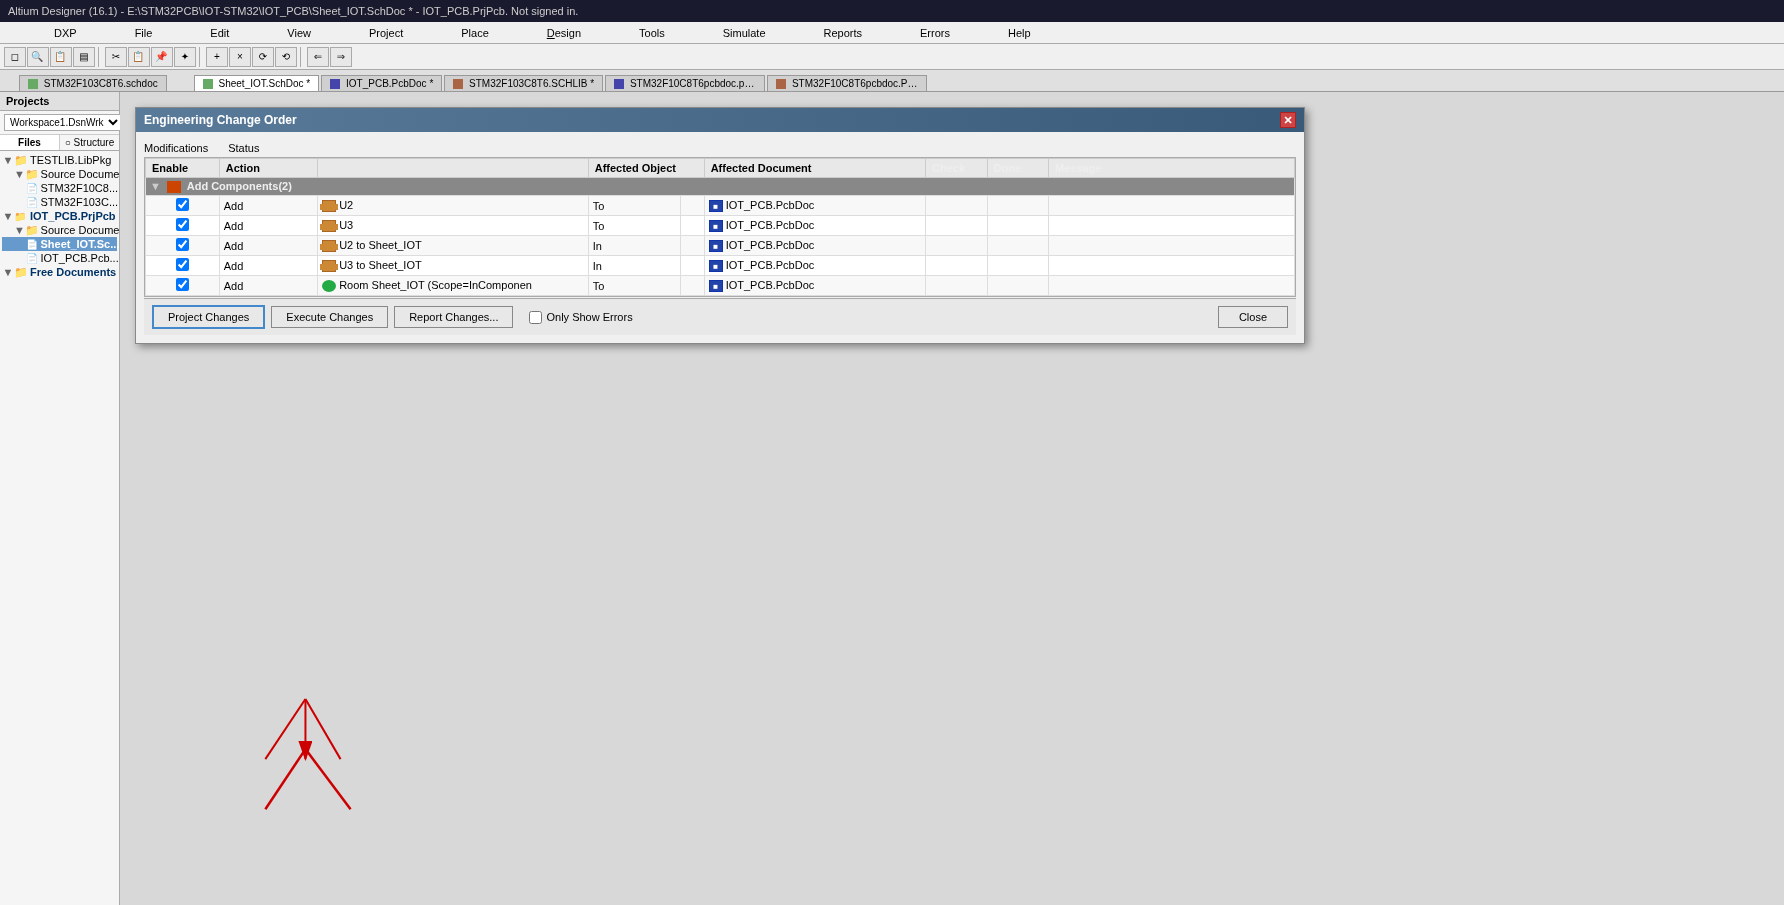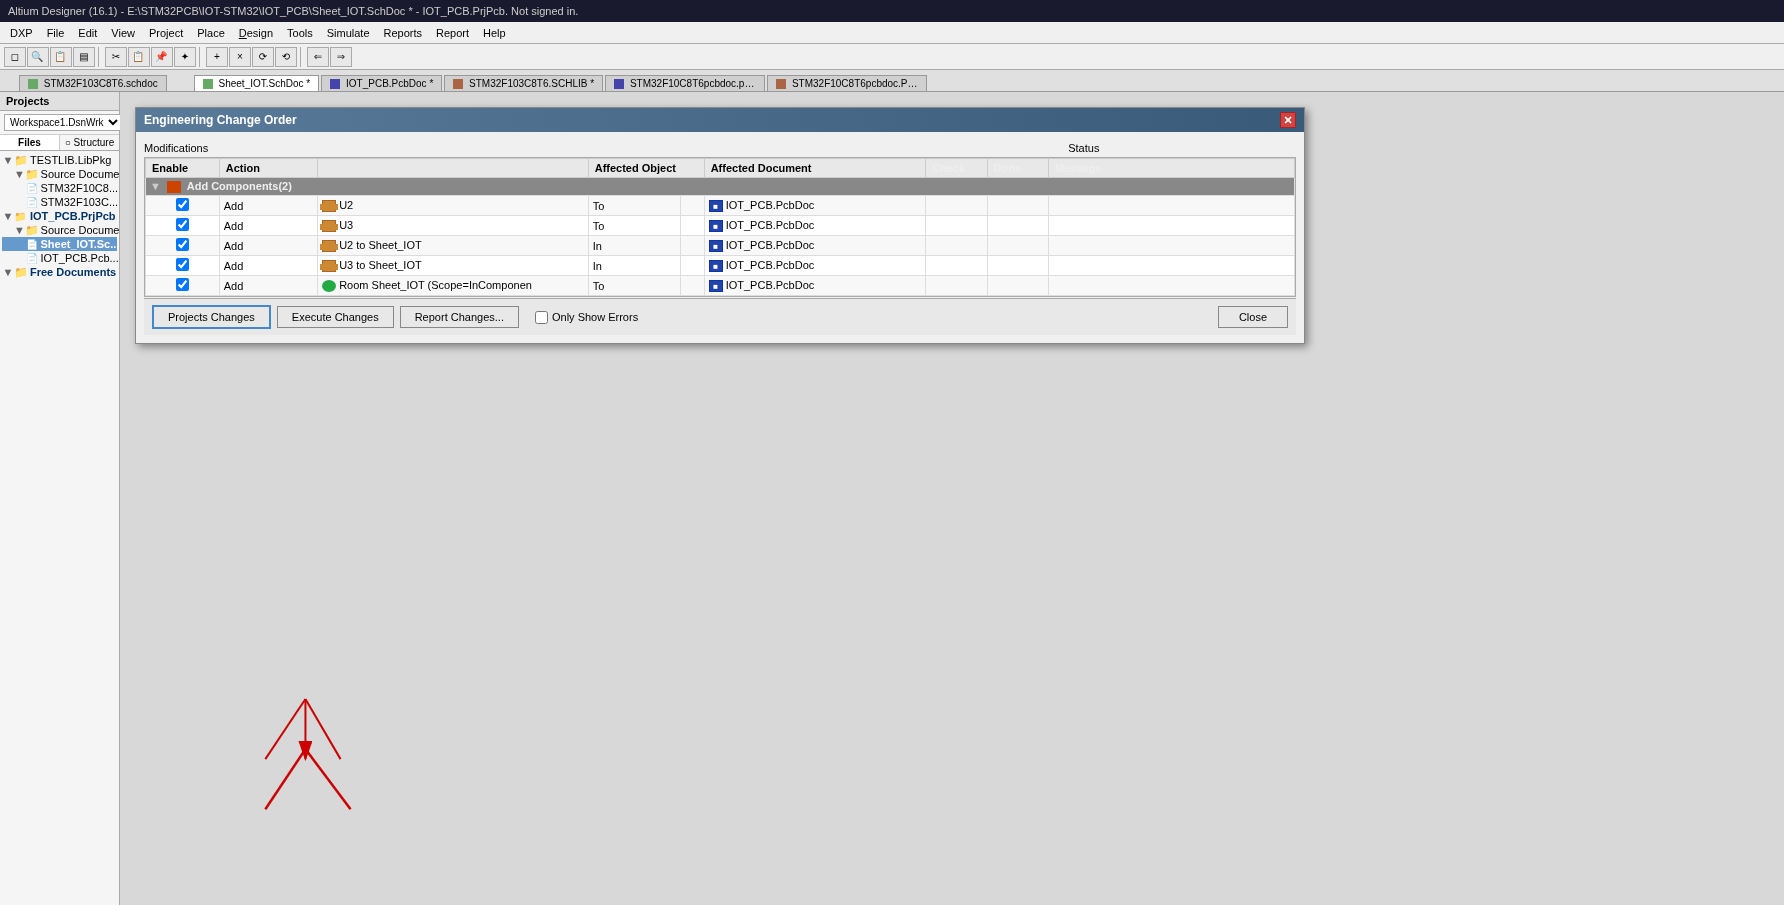--- a/index.html
+++ b/index.html
@@ -31,20 +31,21 @@
       display: flex;
       align-items: center;
       padding: 0 4px;
       border-bottom: 1px solid #aaa;
       gap: 2px;
     }
     .menu-item {
       padding: 2px 6px;
       cursor: pointer;
       font-size: 11px;
+      margin-left: 44px;
     }
 
     
     .toolbar {
       background: #f0f0f0;
       height: 26px;
       display: flex;
       align-items: center;
       padding: 0 4px;
       border-bottom: 1px solid #aaa;
@@ -426,21 +427,21 @@
   <span class="menu-item">DXP</span>
   <span class="menu-item">File</span>
   <span class="menu-item">Edit</span>
   <span class="menu-item">View</span>
   <span class="menu-item">Project</span>
   <span class="menu-item">Place</span>
   <span class="menu-item"><u>D</u>esign</span>
   <span class="menu-item">Tools</span>
   <span class="menu-item">Simulate</span>
   <span class="menu-item">Reports</span>
-  <span class="menu-item">Report</span>
+  <span class="menu-item">Errors</span>
   <span class="menu-item">Help</span>
 </div>
 
 <div class="toolbar">
   <div class="toolbar-btn">◻</div>
   <div class="toolbar-btn">🔍</div>
   <div class="toolbar-btn">📋</div>
   <div class="toolbar-btn">▤</div>
   <div class="toolbar-sep"></div>
   <div class="toolbar-btn">✂</div>
@@ -557,21 +558,21 @@
 
         <div class="dialog-titlebar">
           <span>Engineering Change Order</span>
           <div class="dialog-close-btn">✕</div>
         </div>
 
         <div class="dialog-body">
 
           <div style="display:flex; font-size:11px; padding: 2px 0; gap: 20px;">
             <span>Modifications</span>
-            <span style="margin-left: 840px;">Status</span>
+            <span style="">Status</span>
           </div>
 
           <div class="table-container">
             <table class="eco-table">
               <thead>
                 <tr>
                   <th class="enable-col">Enable</th>
                   <th class="action-cell">Action</th>
                   <th class="affected-obj-cell"></th>
                   <th colspan="2">Affected Object</th>
@@ -652,21 +653,21 @@
         <td class="affected-doc-cell"><span class="pcb-doc-icon">■</span>IOT_PCB.PcbDoc</td>
         <td class="check-cell"></td>
         <td class="done-cell"></td>
         <td class="msg-cell"></td>
       </tr>
                 </tbody>
             </table>
           </div>
 
           <div class="dialog-footer">
-            <button class="footer-btn primary">Projects Changes</button>
+            <button class="footer-btn primary">Project Changes</button>
             <button class="footer-btn">Execute Changes</button>
             <button class="footer-btn">Report Changes...</button>
             <label class="only-errors">
               <input type="checkbox" style="">
               <span>Only Show Errors</span>
             </label>
             <button class="footer-btn close-btn" style="margin-left:auto;">Close</button>
           </div>
         </div>
       </div>

